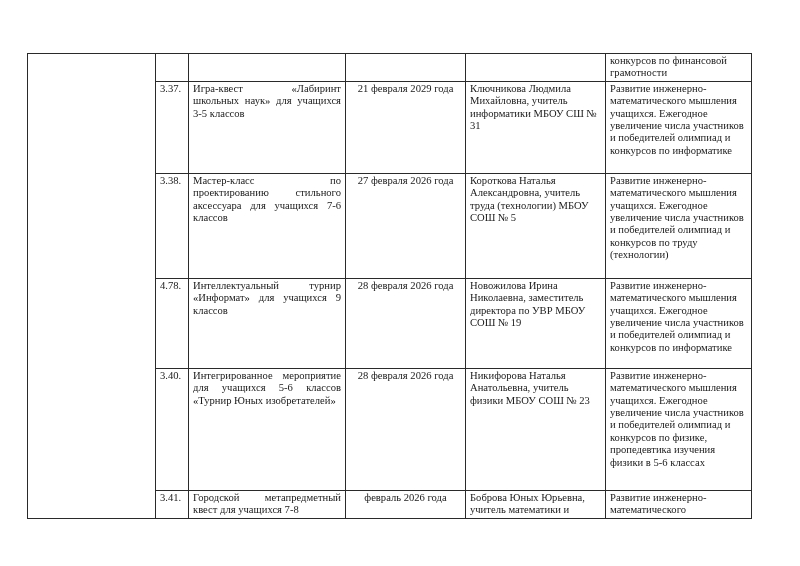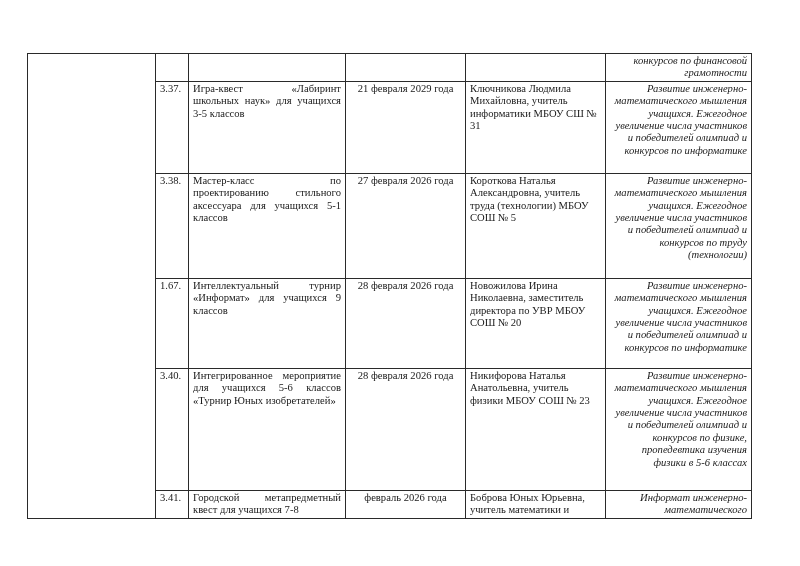--- a/index.html
+++ b/index.html
@@ -8,21 +8,21 @@
     .page { position: absolute; left: 0; top: 0; width: 800px; height: 566px; background: #fff; }
     table.plan { position: absolute; left: 27px; top: 53px; border-collapse: collapse;
                  table-layout: fixed; width: 725px; }
     table.plan td { border: 1px solid #2a2a2a; vertical-align: top; padding: 1px 4px;
                     font-size: 10.6px; line-height: 12.4px; overflow: hidden; }
     td.c-blank { width: 119px; }
     td.c-num { width: 24px; padding: 1px 3px; font-family: Liberation Serif, serif; }
     td.c-name { width: 148px; text-align: justify; }
     td.c-date { width: 111px; text-align: center; }
     td.c-resp { width: 131px; }
-    td.c-result { width: 137px; text-align: right; font-style: italic; }
+    td.c-result { width: 137px; text-align: left; }
     .last-row td { border-bottom: 1px solid #2a2a2a; }
   </style>
 </head>
 <body>
 
 <div class="page">
   <table class="plan">
     <tbody>
         <tr style="height:27px">
       <td class="c-blank" rowspan="6"></td>
@@ -34,41 +34,41 @@
     </tr>
     <tr style="height:92px">
       <td class="c-num">3.37.</td>
       <td class="c-name">Игра-квест «Лабиринт школьных наук» для учащихся 3-5 классов</td>
       <td class="c-date">21 февраля 2029 года</td>
       <td class="c-resp">Ключникова Людмила Михайловна, учитель информатики МБОУ СШ № 31</td>
       <td class="c-result">Развитие инженерно-математического мышления учащихся. Ежегодное увеличение числа участников и победителей олимпиад и конкурсов по информатике</td>
     </tr>
     <tr style="height:105px">
       <td class="c-num">3.38.</td>
-      <td class="c-name">Мастер-класс по проектированию стильного аксессуара для учащихся 5-1 классов</td>
+      <td class="c-name">Мастер-класс по проектированию стильного аксессуара для учащихся 7-6 классов</td>
       <td class="c-date">27 февраля 2026 года</td>
       <td class="c-resp">Короткова Наталья Александровна, учитель труда (технологии) МБОУ СОШ № 5</td>
       <td class="c-result">Развитие инженерно-математического мышления учащихся. Ежегодное увеличение числа участников и победителей олимпиад и конкурсов по труду (технологии)</td>
     </tr>
     <tr style="height:90px">
-      <td class="c-num">1.67.</td>
+      <td class="c-num">4.78.</td>
       <td class="c-name">Интеллектуальный турнир «Информат» для учащихся 9 классов</td>
       <td class="c-date">28 февраля 2026 года</td>
-      <td class="c-resp">Новожилова Ирина Николаевна, заместитель директора по УВР МБОУ СОШ № 20</td>
+      <td class="c-resp">Новожилова Ирина Николаевна, заместитель директора по УВР МБОУ СОШ № 19</td>
       <td class="c-result">Развитие инженерно-математического мышления учащихся. Ежегодное увеличение числа участников и победителей олимпиад и конкурсов по информатике</td>
     </tr>
     <tr style="height:122px">
       <td class="c-num">3.40.</td>
       <td class="c-name">Интегрированное мероприятие для учащихся 5-6 классов «Турнир Юных изобретателей»</td>
       <td class="c-date">28 февраля 2026 года</td>
       <td class="c-resp">Никифорова Наталья Анатольевна, учитель физики МБОУ СОШ № 23</td>
       <td class="c-result">Развитие инженерно-математического мышления учащихся. Ежегодное увеличение числа участников и победителей олимпиад и конкурсов по физике, пропедевтика изучения физики в 5-6 классах</td>
     </tr>
     <tr style="height:27px" class="last-row">
       <td class="c-num">3.41.</td>
       <td class="c-name">Городской метапредметный квест для учащихся 7-8</td>
       <td class="c-date">февраль 2026 года</td>
       <td class="c-resp">Боброва Юных Юрьевна, учитель математики и</td>
-      <td class="c-result">Информат инженерно-математического</td>
+      <td class="c-result">Развитие инженерно-математического</td>
     </tr>
   </tbody>
     </table>
 </div>
 
 </body></html>

